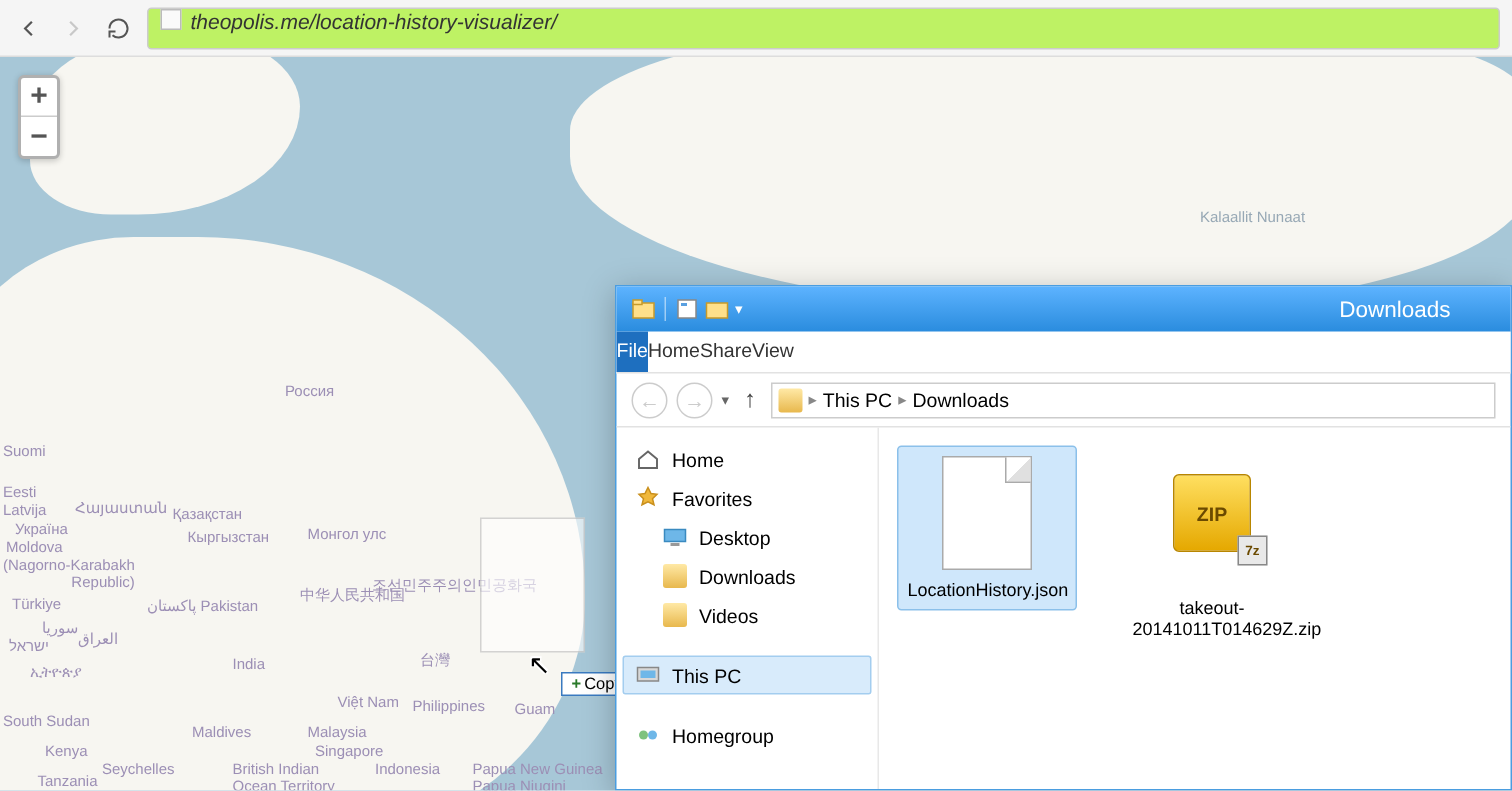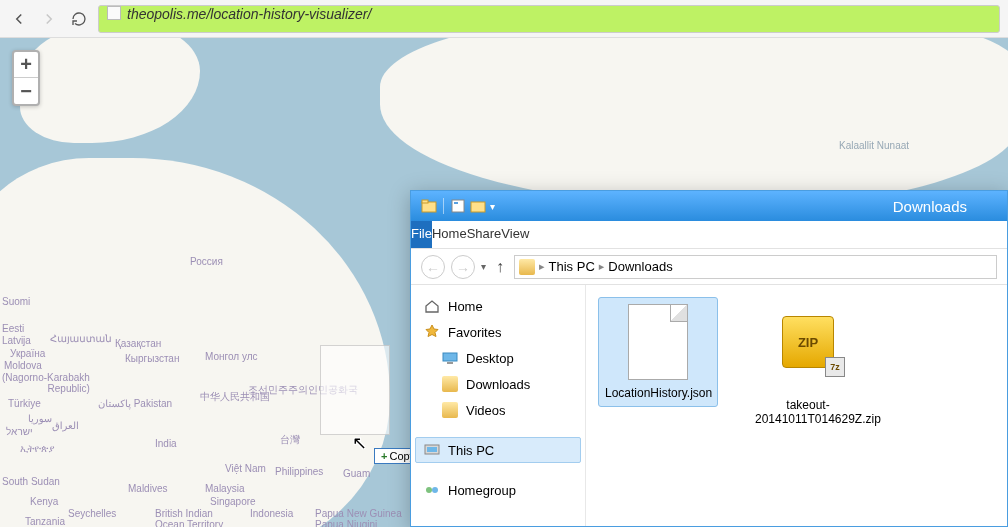--- a/index.html
+++ b/index.html
@@ -120,21 +120,21 @@
   <span class="map-label" style="left:248px; top:335px;margin-top:10px;">조선민주주의인민공화국</span>
   <span class="map-label" style="left:280px; top:395px;">台灣</span>
   <span class="map-label" style="left:225px; top:425px;">Việt Nam</span>
   <span class="map-label" style="left:275px; top:428px;">Philippines</span>
   <span class="map-label" style="left:343px; top:430px;">Guam</span>
   <span class="map-label" style="left:205px; top:445px;">Malaysia</span>
   <span class="map-label" style="left:210px; top:458px;">Singapore</span>
   <span class="map-label" style="left:250px; top:470px;">Indonesia</span>
   <span class="map-label" style="left:315px; top:470px; white-space:pre;">Papua New Guinea
 Papua Niugini</span>
-  <span class="map-label" style="left:800px; top:102px; color:#97a8b5;margin-left:39px;">Kalaallit Nunaat</span>
+  <span class="map-label" style="left:800px; top:102px; color:#97a8b5;">Kalaallit Nunaat</span>
 
   <div class="zoom-ctrl">
     <div>+</div>
     <div>−</div>
   </div>
 </div>
 
 <div class="drag-ghost"></div>
 <div class="cursor">↖</div>
 <div class="copy-hint">

